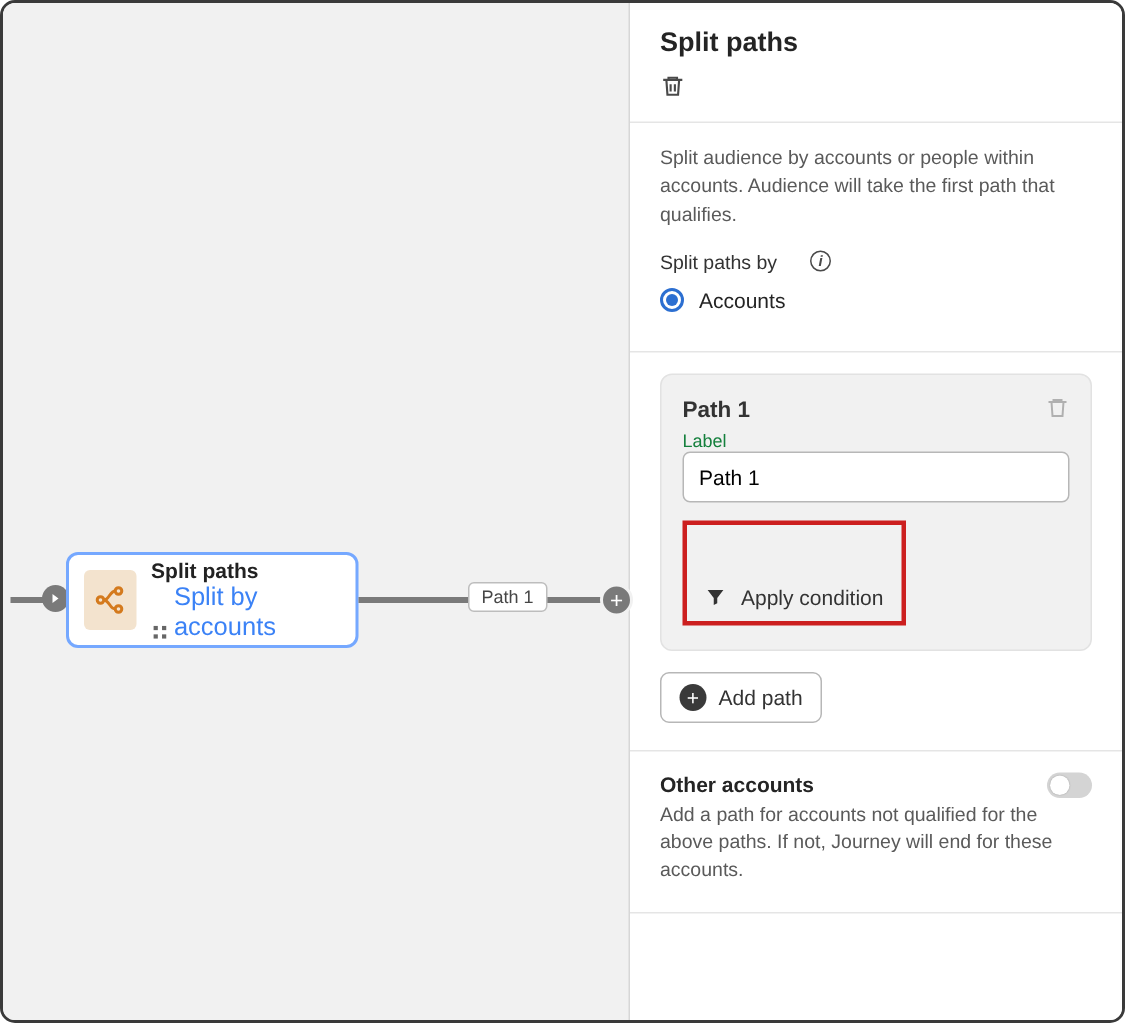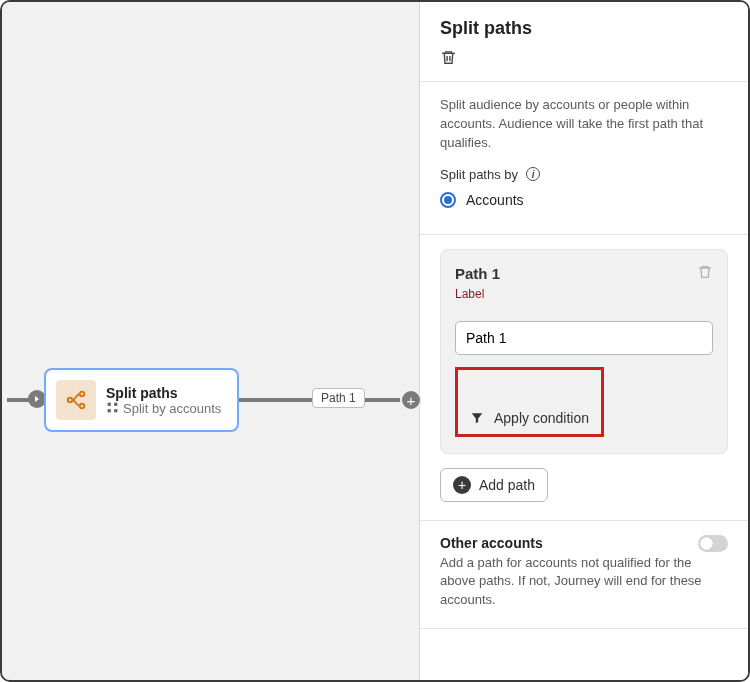--- a/index.html
+++ b/index.html
@@ -45,21 +45,21 @@
     height: 40px;
     background: #f3e3ce;
     border-radius: 4px;
     display: flex;
     align-items: center;
     justify-content: center;
     margin-right: 10px;
     color: #d47a1d;
   }
   .node-title { font-size: 14px; font-weight: 700; color: #222; }
-  .node-sub { font-size: 13px; color: #737373; display:flex; align-items:flex-start; gap:4px; }
+  .node-sub { font-size: 17px; color: #3b82f6; display:flex; align-items:flex-end; gap:4px; }
   .node-sub svg { width: 13px; height: 13px; }
   .edge-in {
     position: absolute;
     top: 396px; left: 5px; width: 37px; height: 4px; background: #7a7a7a;
   }
   .edge-in-arrow {
     position:absolute; top:388px; left:26px; width:18px; height:18px;
     background:#7a7a7a; border-radius:50%; display:flex; align-items:center; justify-content:center;
     color:#fff; font-size:11px;
   }
@@ -86,21 +86,21 @@
     overflow-y: auto;
     font-size: 14px;
     color:#242424;
   }
   .panel-header { padding: 16px 20px 12px; }
   .panel-title { font-size: 18px; font-weight: 700; margin-bottom: 10px; }
   .delete-icon { color:#4a4a4a; }
   .sep { height:1px; background:#e5e5e5; }
   .panel-section { padding: 14px 20px 18px; }
   .desc { color:#5a5a5a; font-size:13px; line-height:1.45; margin-bottom: 14px; }
-  .field-label { font-size:13px; color:#333; display:flex; align-items:center; gap:8px; margin-bottom:10px; }
+  .field-label { font-size:13px; color:#333; display:flex; align-items:center; gap:22px; margin-bottom:10px; }
   .info-icon {
     width:14px; height:14px; border:1.5px solid #4a4a4a; border-radius:50%;
     display:inline-flex; align-items:center; justify-content:center;
     font-size:10px; font-weight:700; color:#4a4a4a; font-style: italic;
   }
   .radio-row { display:flex; align-items:center; gap:10px; margin: 8px 0; font-size:14px; }
   .radio-circle {
     width:16px; height:16px; border:2px solid #2c6fd1; border-radius:50%;
     display:inline-flex; align-items:center; justify-content:center;
   }
@@ -108,21 +108,21 @@
   .radio-dot { width:8px; height:8px; background:#2c6fd1; border-radius:50%; }
 
   .path-card {
     margin: 0 20px 14px;
     background:#f1f1f1; border:1px solid #e2e2e2; border-radius:8px;
     padding: 14px 14px 16px;
   }
   .path-head { display:flex; justify-content:space-between; align-items:center; margin-bottom:4px;}
   .path-title { font-weight:700; font-size:15px; color:#333; }
   .path-trash { color:#b0b0b0; }
-  .mini-label { font-size:12px; color:#7f1d1d; margin-bottom:20px; }
+  .mini-label { font-size:12px; color:#15803d; margin-bottom:0; }
   .text-input {
     width:100%; height:34px; border:1px solid #b7b7b7; border-radius:5px;
     padding: 0 10px; font-size:14px; background:#fff; outline:none;
   }
   .apply-condition-wrap {
     margin-top:12px;
     border: 3px solid #cc1f1f;
     display:inline-block;
     padding: 4px 6px;
   }

